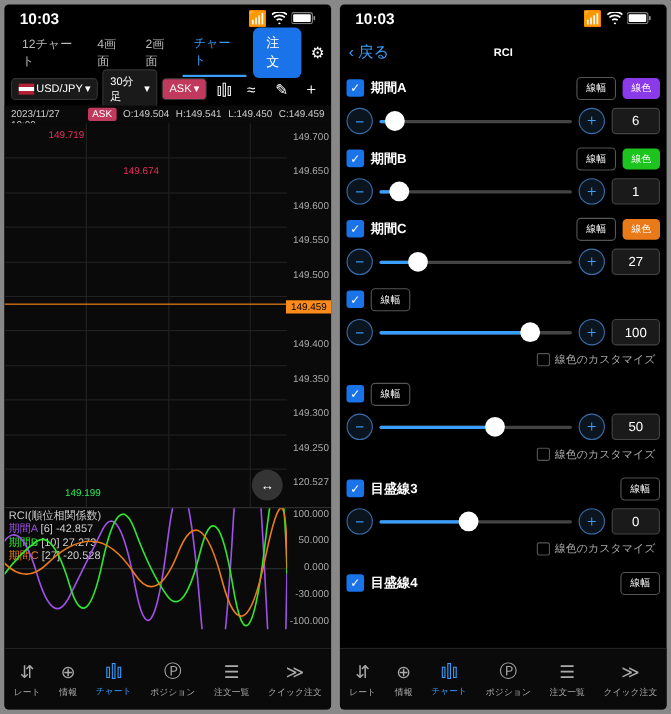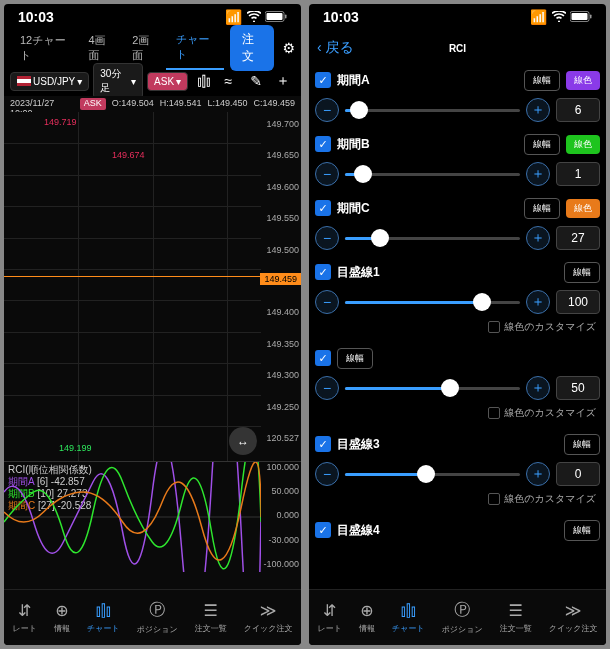--- a/index.html
+++ b/index.html
@@ -496,21 +496,20 @@
               <div class="slider-fill" style="width:20%"></div>
               <div class="slider-thumb" style="left:20%"></div>
             </div>
             <div class="stepper">＋</div>
             <div class="value-box">27</div>
           </div>
         </div>
         <div class="setting-group">
           <div class="setting-row1">
             <div class="chk">✓</div>
-            <div class="setting-name">目盛線1</div>
             <div class="chip">線幅</div>
           </div>
           <div class="setting-row2">
             <div class="stepper">−</div>
             <div class="slider-track">
               <div class="slider-fill" style="width:78%"></div>
               <div class="slider-thumb" style="left:78%"></div>
             </div>
             <div class="stepper">＋</div>
             <div class="value-box">100</div>

